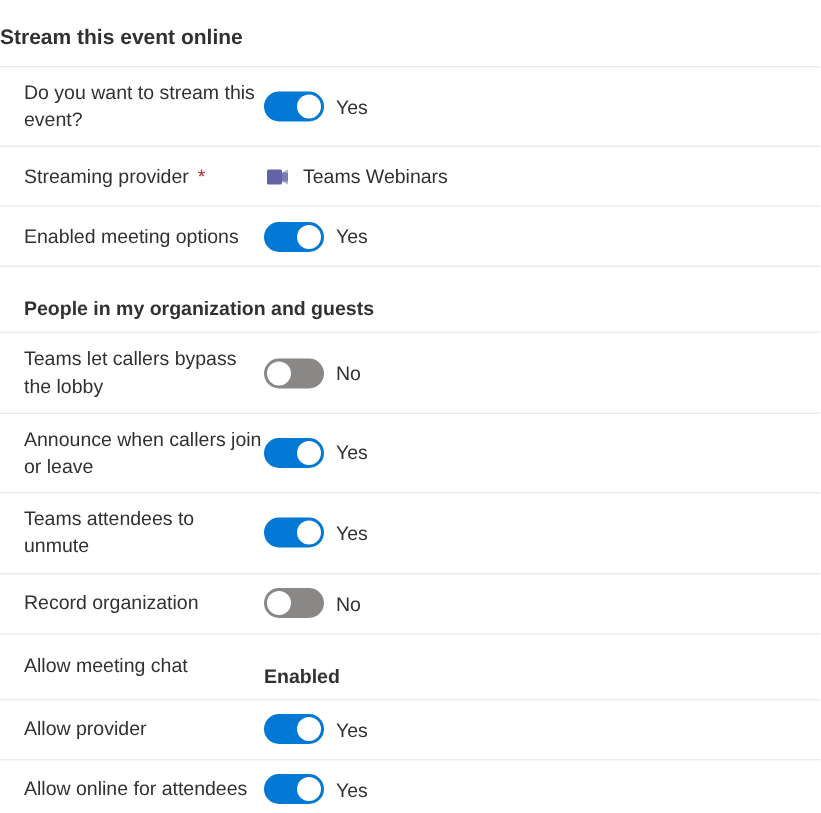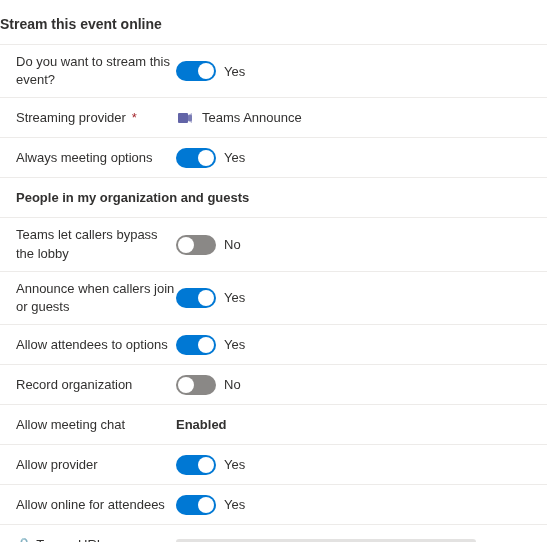--- a/index.html
+++ b/index.html
@@ -63,20 +63,21 @@
     }
     .toggle.on .toggle-knob { right: 2px; }
     .toggle.off .toggle-knob { left: 2px; }
     .toggle-label {
       font-size: 13px;
       color: #323130;
     }
     .bold-value {
       font-weight: 600;
       font-size: 13px;
+      margin-top: 12px;
     }
     .provider-icon {
       display: inline-flex;
       align-items: center;
       justify-content: center;
       width: 18px;
       height: 18px;
       color: #6264a7;
       font-size: 14px;
     }
@@ -120,27 +121,27 @@
       <span class="required-star">*</span>
     </div>
     <div class="row-value">
       <span class="provider-icon">
         <svg width="16" height="16" viewBox="0 0 16 16" fill="none">
           <rect x="1" y="3" width="10" height="10" rx="1" fill="#6264a7"></rect>
           <rect x="11" y="5" width="4" height="6" rx="1" fill="#6264a7" opacity="0.7"></rect>
           <polygon points="11,5 15,3 15,13 11,11" fill="#6264a7" opacity="0.5"></polygon>
         </svg>
       </span>
-      <span>Teams Announce</span>
-    </div>
-  </div>
-
-  <div class="row">
-    <div class="row-label">
-      <span>Always meeting options</span>
+      <span>Teams Webinars</span>
+    </div>
+  </div>
+
+  <div class="row">
+    <div class="row-label">
+      <span>Enabled meeting options</span>
     </div>
     <div class="row-value">
       <div class="toggle on">
         <div class="toggle-knob"></div>
       </div>
       <span class="toggle-label">Yes</span>
     </div>
   </div>
 
   <div class="row">
@@ -156,33 +157,33 @@
     <div class="row-value">
       <div class="toggle off">
         <div class="toggle-knob"></div>
       </div>
       <span class="toggle-label">No</span>
     </div>
   </div>
 
   <div class="row">
     <div class="row-label">
-      <span>Announce when callers join or guests</span>
-    </div>
-    <div class="row-value">
-      <div class="toggle on">
-        <div class="toggle-knob"></div>
-      </div>
-      <span class="toggle-label">Yes</span>
-    </div>
-  </div>
-
-  <div class="row">
-    <div class="row-label">
-      <span>Allow attendees to options</span>
+      <span>Announce when callers join or leave</span>
+    </div>
+    <div class="row-value">
+      <div class="toggle on">
+        <div class="toggle-knob"></div>
+      </div>
+      <span class="toggle-label">Yes</span>
+    </div>
+  </div>
+
+  <div class="row">
+    <div class="row-label">
+      <span>Teams attendees to unmute</span>
     </div>
     <div class="row-value">
       <div class="toggle on">
         <div class="toggle-knob"></div>
       </div>
       <span class="toggle-label">Yes</span>
     </div>
   </div>
 
   <div class="row">

